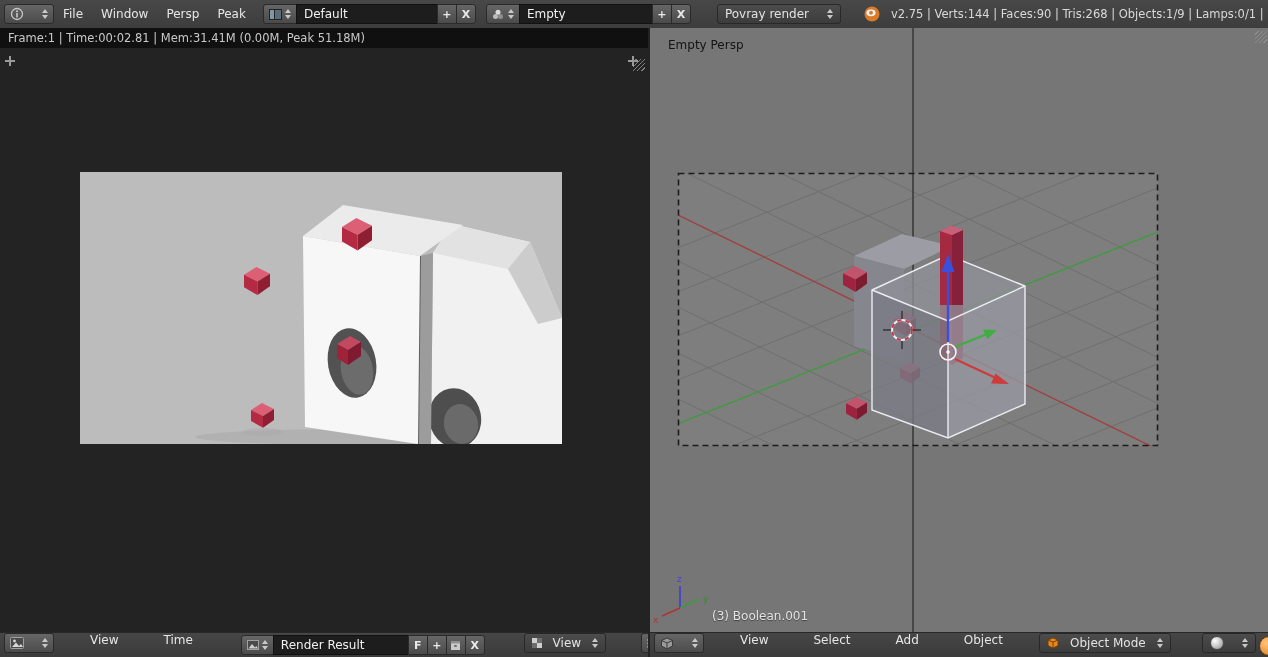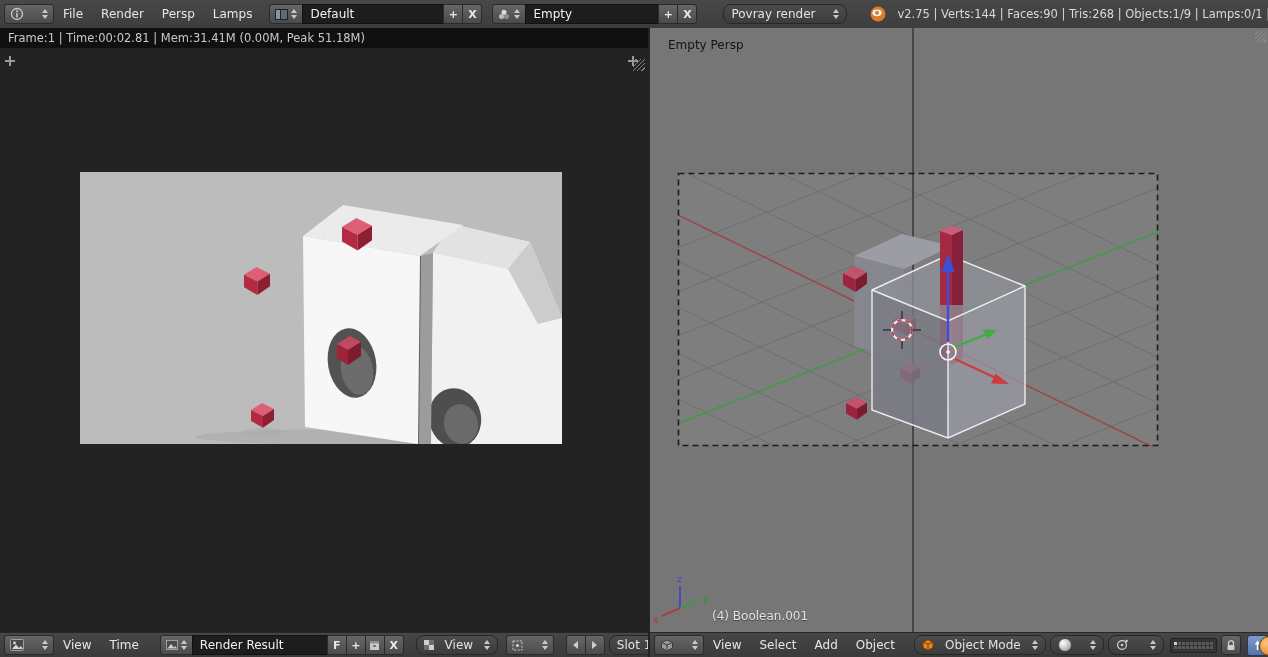--- a/index.html
+++ b/index.html
@@ -3,21 +3,21 @@
 <meta charset="utf-8">
 <style>
   html,body{margin:0;padding:0;background:#1a1a1a;}
   #app{position:relative;width:1268px;height:657px;background:#4d7c0f;overflow:hidden;
        font-family:"DejaVu Sans","Liberation Sans",sans-serif;font-size:12px;color:#e2e2e2;}
 
   
   .btn{height:18px;display:flex;align-items:center;gap:3px;padding:0 5px;
        background:linear-gradient(#666,#4b4b4b);border:1px solid #2a2a2a;border-radius:3px;color:#e8e8e8;flex:0 0 auto;}
   .drop{height:18px;display:flex;align-items:center;gap:5px;padding:0 7px;justify-content:space-between;
-       background:linear-gradient(#4c4c4c,#3c3c3c);border:1px solid #282828;border-radius:8px;white-space:nowrap;flex:0 0 auto;}
+       background:linear-gradient(#4c4c4c,#3c3c3c);border:1px solid #282828;border-radius:3px;white-space:nowrap;flex:0 0 auto;}
   .field{height:18px;display:flex;align-items:center;padding:0 7px;background:#1d1d1d;
        border:1px solid #111;color:#f0f0f0;white-space:nowrap;overflow:hidden;flex:0 0 auto;}
   .group{display:flex;align-items:center;flex:0 0 auto;}
   .group>*{border-radius:0;margin-left:-1px;}
   .group>*:first-child{border-radius:3px 0 0 3px;margin-left:0;}
   .group>*:last-child{border-radius:0 3px 3px 0;}
   .sq{width:18px;justify-content:center;padding:0;font-size:11px;font-weight:bold;}
   .ud{display:flex;flex-direction:column;align-items:center;gap:2px;flex:0 0 auto;}
   .ud i{width:0;height:0;border-left:3px solid transparent;border-right:3px solid transparent;}
   .ud i.u{border-bottom:4px solid #c9c9c9;}
@@ -29,23 +29,23 @@
           padding:0 4px;background:linear-gradient(#484848,#3d3d3d);border-bottom:1px solid #242424;}
   .stats{margin-left:10px;flex:1 1 0;min-width:0;white-space:nowrap;overflow:hidden;
          font-size:11.5px;color:#d9d9d9;}
 
   
   .left-panel{position:absolute;left:0;top:28px;width:648px;height:629px;display:flex;flex-direction:column;}
   .render-info{height:20px;line-height:20px;background:#101010;color:#c9c9c9;font-size:11.5px;
                padding:0 8px;white-space:nowrap;overflow:hidden;flex:0 0 auto;}
   .image-area{position:relative;flex:1 1 auto;background:#232323;overflow:hidden;}
   .render-img{position:absolute;left:80px;top:124px;width:482px;height:272px;}
-  .panel-footer{height:24px;flex:0 0 auto;display:flex;align-items:center;padding:0 4px;
+  .panel-footer{height:24px;flex:0 0 auto;display:flex;padding:0 4px;
                 background:linear-gradient(#464646,#3a3a3a);border-top:1px solid #272727;
-                position:relative;overflow:hidden;white-space:nowrap;}
+                position:relative;overflow:hidden;white-space:nowrap;gap:27px;}
 
   
   .right-panel{position:absolute;left:648px;top:28px;width:620px;height:629px;display:flex;
                flex-direction:column;border-left:2px solid #232323;}
   .vp-area{position:relative;flex:1 1 auto;overflow:hidden;background:#767676;}
   .vp-svg{position:absolute;left:0;top:0;width:618px;height:605px;}
   .vp-label{position:absolute;left:18px;top:10px;color:#141414;font-size:12px;}
   .obj-label{position:absolute;left:62px;top:581px;color:#e3e3e3;font-size:12px;text-shadow:0 1px 1px rgba(0,0,0,.45);}
 
   
@@ -81,23 +81,23 @@
         <circle cx="7" cy="4.2" r="1" fill="#c9c9c9"></circle>
         <rect x="6.2" y="6" width="1.6" height="4.5" fill="#c9c9c9"></rect>
       </svg>
       <span class="ud">
           <i class="u"></i>
           <i class="d"></i>
         </span>
     </div>
 
     <span class="menu">File</span>
-    <span class="menu">Render</span>
+    <span class="menu">Window</span>
     <span class="menu">Persp</span>
-    <span class="menu">Lamps</span>
+    <span class="menu">Peak</span>
 
     <div class="group" style="margin-left:8px;">
       <div class="btn">
         <svg width="13" height="11" viewBox="0 0 13 11">
           <rect x="0.5" y="0.5" width="12" height="10" fill="#5c6b78" stroke="#222"></rect>
           <rect x="0.5" y="0.5" width="5" height="10" fill="#8496a5" stroke="#222"></rect>
         </svg>
         <span class="ud">
             <i class="u"></i>
             <i class="d"></i>
@@ -392,21 +392,21 @@
           <line x1="30" y1="580" x2="30" y2="558" stroke="#3a3ad8" stroke-width="1.5"></line>
           <line x1="30" y1="580" x2="50" y2="571" stroke="#3f9b3f" stroke-width="1.5"></line>
           <line x1="30" y1="580" x2="12" y2="588" stroke="#b03434" stroke-width="1.5"></line>
           <text x="27" y="554" font-size="9" fill="#4444e0">z</text>
           <text x="53" y="574" font-size="9" fill="#2f8f2f">y</text>
           <text x="3" y="595" font-size="9" fill="#b03434">x</text>
         </g>
       </svg>
 
       <div class="vp-label">Empty Persp</div>
-      <div class="obj-label">(4) Boolean.001</div>
+      <div class="obj-label">(3) Boolean.001</div>
       <div class="grip"></div>
     </div>
 
     <footer class="panel-footer">
       <div class="btn" style="width:38px;justify-content:space-between;">
         <svg width="14" height="13" viewBox="0 0 14 13">
           <polygon points="7,1 12.5,3.5 12.5,9 7,12 1.5,9 1.5,3.5" fill="#9a9a9a" stroke="#3a3a3a"></polygon>
           <polyline points="1.5,3.5 7,6 12.5,3.5" fill="none" stroke="#3a3a3a"></polyline>
           <line x1="7" y1="6" x2="7" y2="12" stroke="#3a3a3a"></line>
         </svg>
@@ -414,21 +414,21 @@
             <i class="u"></i>
             <i class="d"></i>
           </span>
       </div>
 
       <span class="menu">View</span>
       <span class="menu">Select</span>
       <span class="menu">Add</span>
       <span class="menu">Object</span>
 
-      <div class="drop" style="margin-left:10px;width:116px;">
+      <div class="drop" style="width:116px;">
         <svg width="12" height="12" viewBox="0 0 12 12">
           <polygon points="6,0.8 11,3 11,8.6 6,11.2 1,8.6 1,3" fill="#e8871e" stroke="#6e4008"></polygon>
           <polyline points="1,3 6,5.2 11,3" fill="none" stroke="#6e4008"></polyline>
           <line x1="6" y1="5.2" x2="6" y2="11.2" stroke="#6e4008"></line>
         </svg>
         <span>Object Mode</span>
         <span class="ud">
             <i class="u"></i>
             <i class="d"></i>
           </span>

